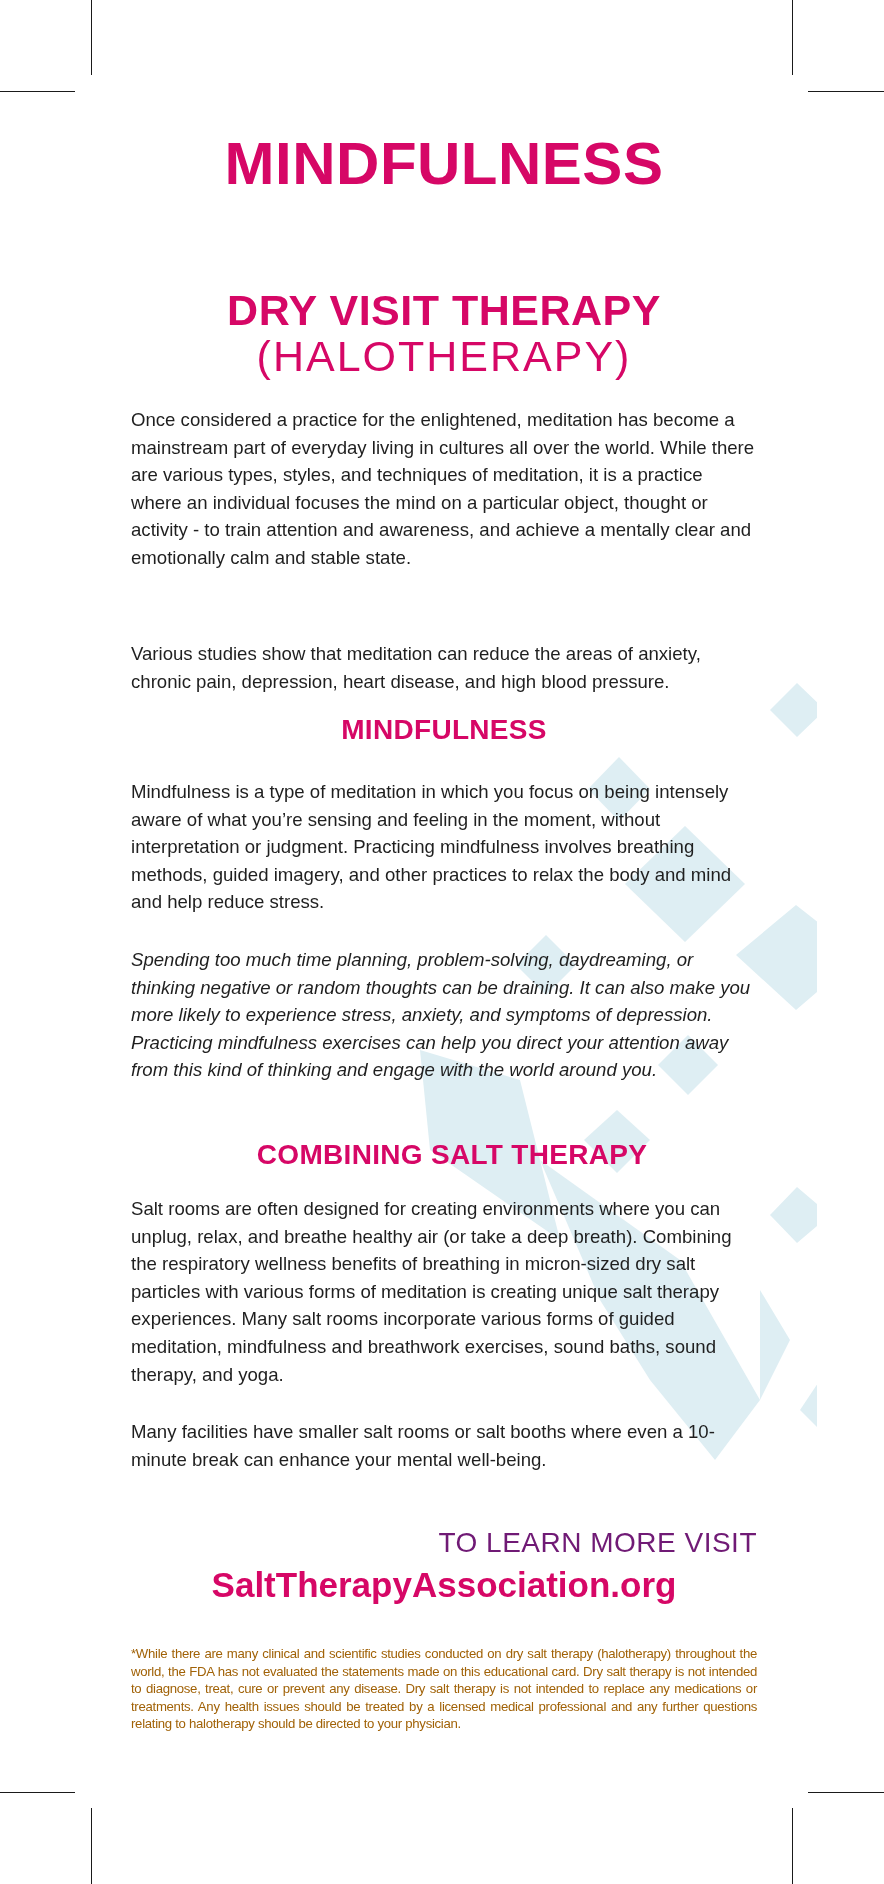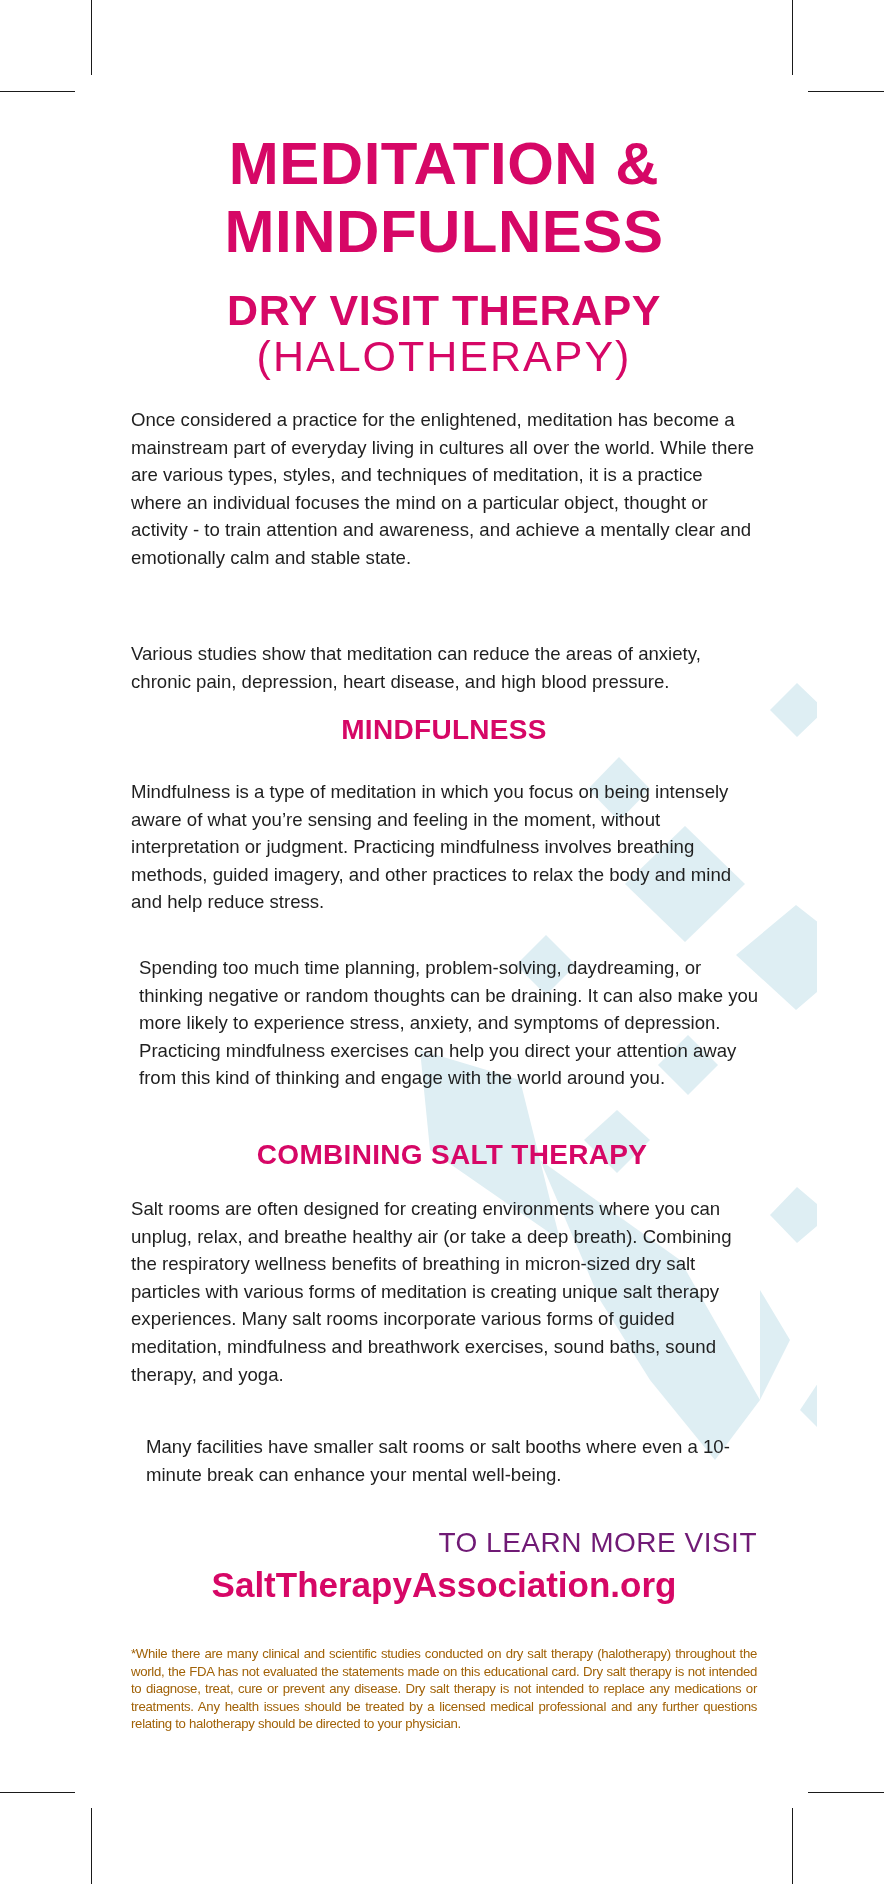--- a/index.html
+++ b/index.html
@@ -46,34 +46,33 @@
     <polygon points="797,1187 830,1215 797,1243 770,1215"></polygon>
     <polygon points="420,1050 520,1080 560,1240 430,1150"></polygon>
     <polygon points="540,1160 680,1260 760,1400 715,1460 650,1380 600,1300"></polygon>
     <polygon points="760,1290 790,1340 760,1400"></polygon>
     <polygon points="820,1380 800,1410 820,1430"></polygon>
   </g>
 </svg>
 
 <div class="content">
   <div class="title t1">
-    <div>MEDITATION &amp;</div>
     <div>MINDFULNESS</div>
   </div>
   <div class="title t2">DRY VISIT THERAPY</div>
   <div class="title t3">(HALOTHERAPY)</div>
 
   <p class="para" style="top:406px; margin:0;">Once considered a practice for the enlightened, meditation has become a mainstream part of everyday living in cultures all over the world. While there are various types, styles, and techniques of meditation, it is a practice where an individual focuses the mind on a particular object, thought or activity - to train attention and awareness, and achieve a mentally clear and emotionally calm and stable state.</p>
   <p class="para" style="top:640px; margin:0;">Various studies show that meditation can reduce the areas of anxiety, chronic pain, depression, heart disease, and high blood pressure.</p>
 
   <h2 class="h2" style="top:714px; margin:0;">MINDFULNESS</h2>
   <p class="para" style="top:778px; margin:0;">Mindfulness is a type of meditation in which you focus on being intensely aware of what you’re sensing and feeling in the moment, without interpretation or judgment. Practicing mindfulness involves breathing methods, guided imagery, and other practices to relax the body and mind and help reduce stress.</p>
-  <p class="para" style="top:946px; margin:8px;">Spending too much time planning, problem-solving, daydreaming, or thinking negative or random thoughts can be draining. It can also make you more likely to experience stress, anxiety, and symptoms of depression. Practicing mindfulness exercises can help you direct your attention away from this kind of thinking and engage with the world around you.</p>
+  <p class="para" style="top:946px; margin:0;font-style:italic;">Spending too much time planning, problem-solving, daydreaming, or thinking negative or random thoughts can be draining. It can also make you more likely to experience stress, anxiety, and symptoms of depression. Practicing mindfulness exercises can help you direct your attention away from this kind of thinking and engage with the world around you.</p>
 
   <h2 class="h2" style="top:1131px; margin:8px;">COMBINING SALT THERAPY</h2>
   <p class="para" style="top:1195px; margin:0;">Salt rooms are often designed for creating environments where you can unplug, relax, and breathe healthy air (or take a deep breath). Combining the respiratory wellness benefits of breathing in micron-sized dry salt particles with various forms of meditation is creating unique salt therapy experiences. Many salt rooms incorporate various forms of guided meditation, mindfulness and breathwork exercises, sound baths, sound therapy, and yoga.</p>
-  <p class="para" style="top:1418px; margin:15px;">Many facilities have smaller salt rooms or salt booths where even a 10-minute break can enhance your mental well-being.</p>
+  <p class="para" style="top:1418px; margin:0;">Many facilities have smaller salt rooms or salt booths where even a 10-minute break can enhance your mental well-being.</p>
 
   <div class="cta1">TO LEARN MORE VISIT</div>
   <div class="cta2">SaltTherapyAssociation.org</div>
 
   <p class="disclaimer" style="margin:0;">*While there are many clinical and scientific studies conducted on dry salt therapy (halotherapy) throughout the world, the FDA has not evaluated the statements made on this educational card. Dry salt therapy is not intended to diagnose, treat, cure or prevent any disease. Dry salt therapy is not intended to replace any medications or treatments. Any health issues should be treated by a licensed medical professional and any further questions relating to halotherapy should be directed to your physician.</p>
 </div>
 
 </body></html>

